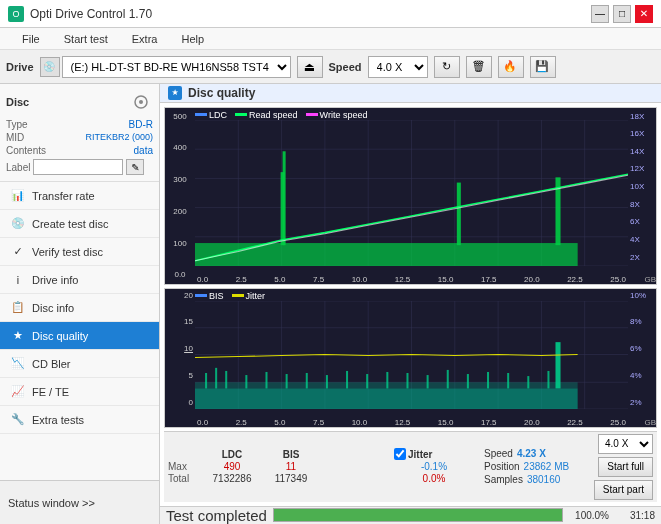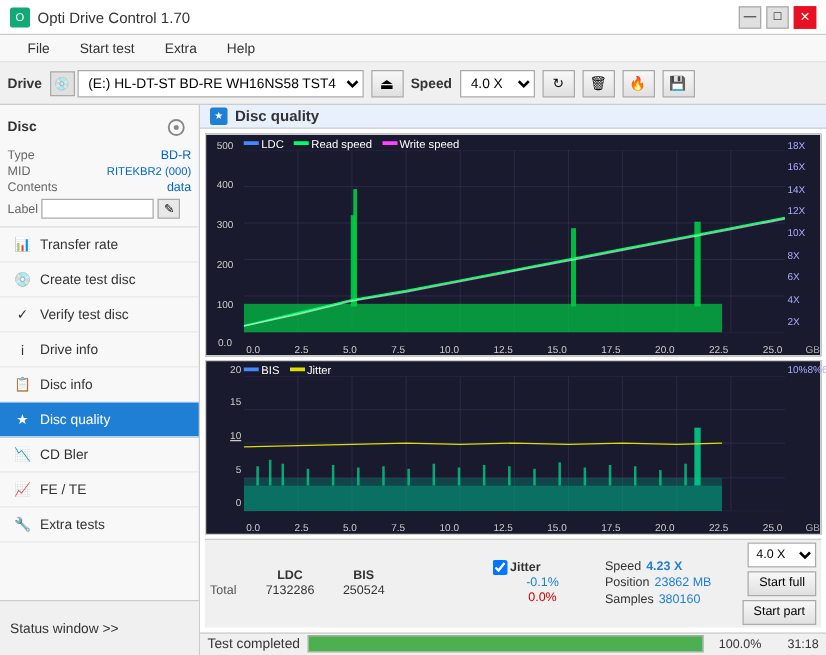--- a/index.html
+++ b/index.html
@@ -74,21 +74,21 @@
     .y-axis { position: absolute; left: 0; top: 0; bottom: 0; width: 30px; display: flex; flex-direction: column; justify-content: space-between; padding: 4px 2px; }
     .y-label { font-size: 8px; color: #ccc; text-align: center; }
     .y-axis-right { position: absolute; right: 0; top: 0; bottom: 0; width: 28px; display: flex; flex-direction: column; justify-content: space-between; padding: 4px 2px; }
     .y-label-r { font-size: 8px; color: #aaf; text-align: left; }
     .start-full-btn { background: linear-gradient(to bottom, #f8f8f8, #e0e0e0); border: 1px solid #aaa; padding: 2px 8px; font-size: 10px; cursor: pointer; height: 20px; }
     .start-part-btn { background: linear-gradient(to bottom, #f8f8f8, #e0e0e0); border: 1px solid #aaa; padding: 2px 8px; font-size: 10px; cursor: pointer; height: 20px; }
     .speed-select { height: 20px; font-size: 10px; border: 1px solid #aaa; background: white; padding: 0 2px; width: 55px; }
     
     
     .bottom-status { height: 22px; background: #f0f0f0; border-top: 1px solid #ccc; display: flex; align-items: center; padding: 0 6px; gap: 6px; }
-    .status-text { font-size: 11px; color: #333; }
+    .status-text { font-size: 15px; color: #333; }
     .progress-bar-container { flex: 1; height: 14px; border: 1px solid #aaa; background: #e0e0e0; }
     .progress-bar-fill { height: 100%; background: #4caf50; width: 100%; }
     .progress-text { font-size: 10px; color: #333; min-width: 40px; text-align: right; }
   </style>
 </head>
 <body>
 
 <div class="titlebar">
   <div class="titlebar-left">
     <div class="titlebar-icon">O</div>
@@ -303,21 +303,21 @@
       <div class="chart-container chart-bottom">
 
         <div style="position:absolute;left:0;top:0;bottom:18px;width:30px;display:flex;flex-direction:column;justify-content:space-between;padding:2px 2px;">
           <span style="font-size:8px;color:#ccc;text-align:right;">20</span>
           <span style="font-size:8px;color:#ccc;text-align:right;">15</span>
           <span style="font-size:8px;color:#ccc;text-align:right;text-decoration:underline;">10</span>
           <span style="font-size:8px;color:#ccc;text-align:right;">5</span>
           <span style="font-size:8px;color:#ccc;text-align:right;">0</span>
         </div>
 
-        <div style="position:absolute;right:0;top:0;bottom:18px;width:28px;display:flex;flex-direction:row;justify-content:space-between;padding:2px 2px;">
+        <div style="position:absolute;right:0;top:0;bottom:18px;width:28px;display:flex;flex-direction:column;justify-content:space-between;padding:2px 2px;">
           <span style="font-size:8px;color:#aaf;text-align:left;">10%</span>
           <span style="font-size:8px;color:#aaf;text-align:left;">8%</span>
           <span style="font-size:8px;color:#aaf;text-align:left;">6%</span>
           <span style="font-size:8px;color:#aaf;text-align:left;">4%</span>
           <span style="font-size:8px;color:#aaf;text-align:left;">2%</span>
         </div>
 
         <div style="position:absolute;top:2px;left:30px;display:flex;gap:8px;z-index:10;">
           <div class="legend-item">
             <div class="legend-color" style="background:#4488ff;"></div>
@@ -397,25 +397,30 @@
 
         <div style="display:flex;flex-direction:column;gap:1px;min-width:220px;">
 
           <div style="display:flex;gap:0;">
             <div style="width:30px;"></div>
             <div style="width:68px;text-align:center;font-size:10px;font-weight:bold;color:#333;">LDC</div>
             <div style="width:50px;text-align:center;font-size:10px;font-weight:bold;color:#333;">BIS</div>
           </div>
 
 
+          <div style="display:flex;gap:0;align-items:center;">
+            <div style="width:30px;font-size:10px;color:#555;">Max</div>
+            <div style="width:68px;text-align:center;font-size:10px;color:#cc0000;">490</div>
+            <div style="width:50px;text-align:center;font-size:10px;color:#cc0000;">11</div>
+          </div>
 
           <div style="display:flex;gap:0;align-items:center;">
             <div style="width:30px;font-size:10px;color:#555;">Total</div>
             <div style="width:68px;text-align:center;font-size:10px;color:#333;">7132286</div>
-            <div style="width:50px;text-align:center;font-size:10px;color:#333;">250524</div>
+            <div style="width:50px;text-align:center;font-size:10px;color:#333;">117349</div>
           </div>
         </div>
 
         <div style="display:flex;flex-direction:column;gap:1px;min-width:80px;">
 
           <div style="display:flex;align-items:center;gap:2px;">
             <input type="checkbox" checked="" style="width: 12px; height: 12px;">
             <span style="font-size:10px;font-weight:bold;color:#333;">Jitter</span>
           </div>
           <div style="font-size:10px;color:#1e7fd4;text-align:center;">-0.1%</div>

